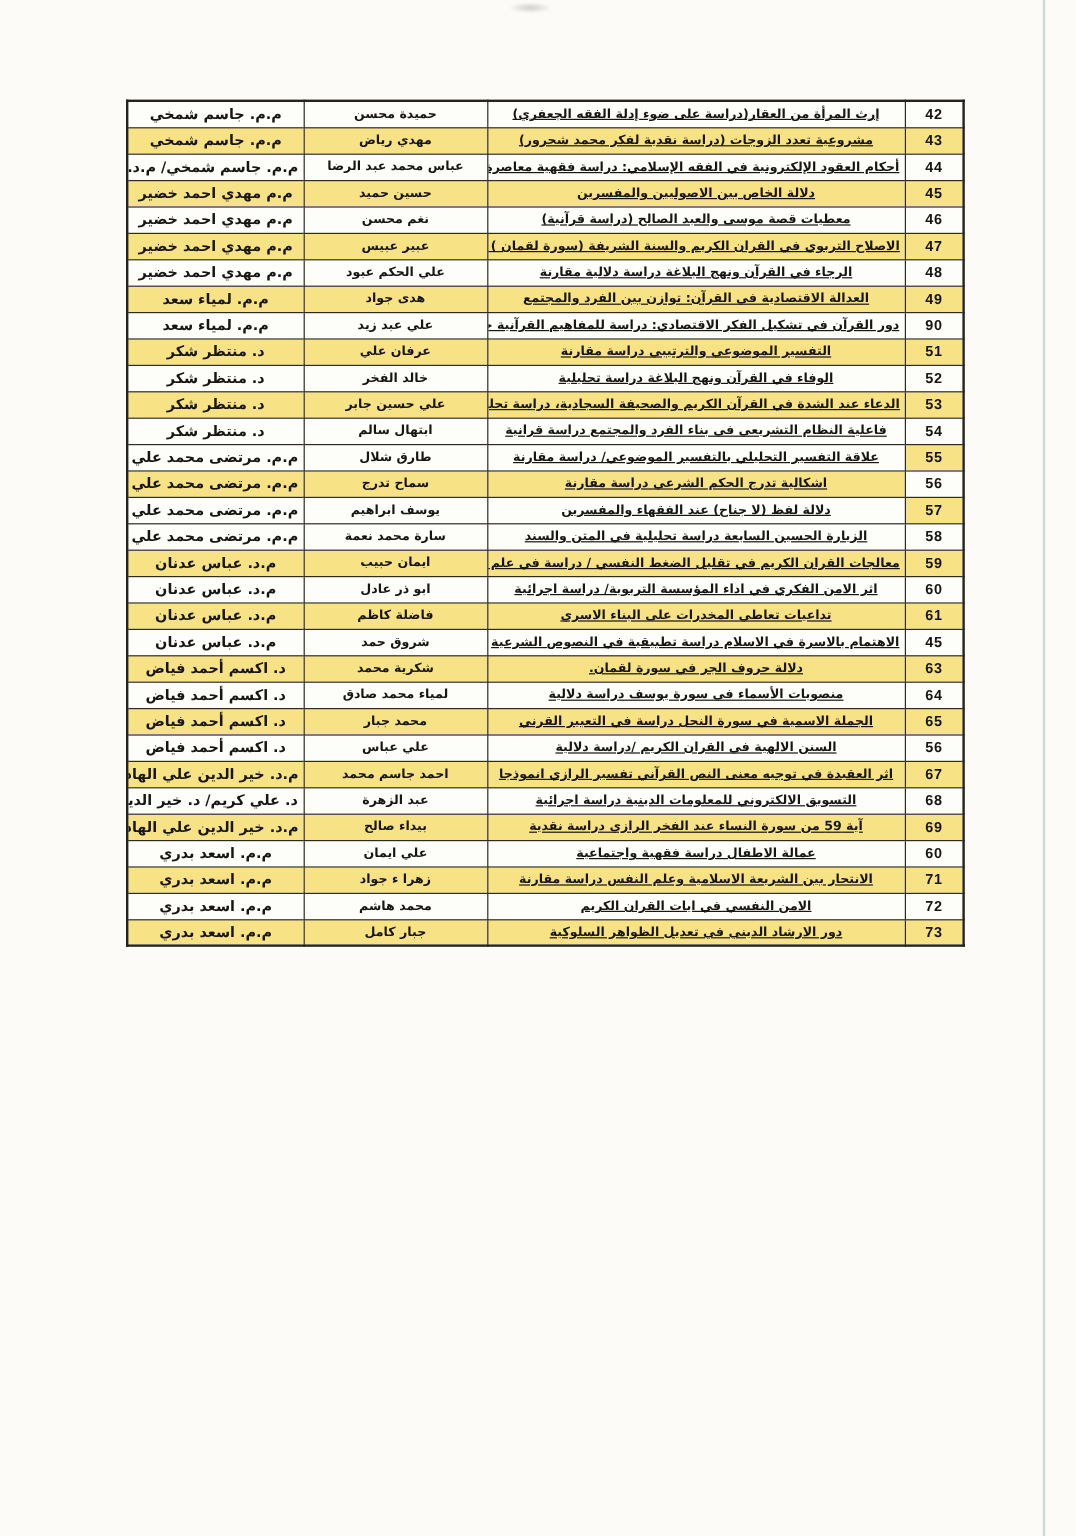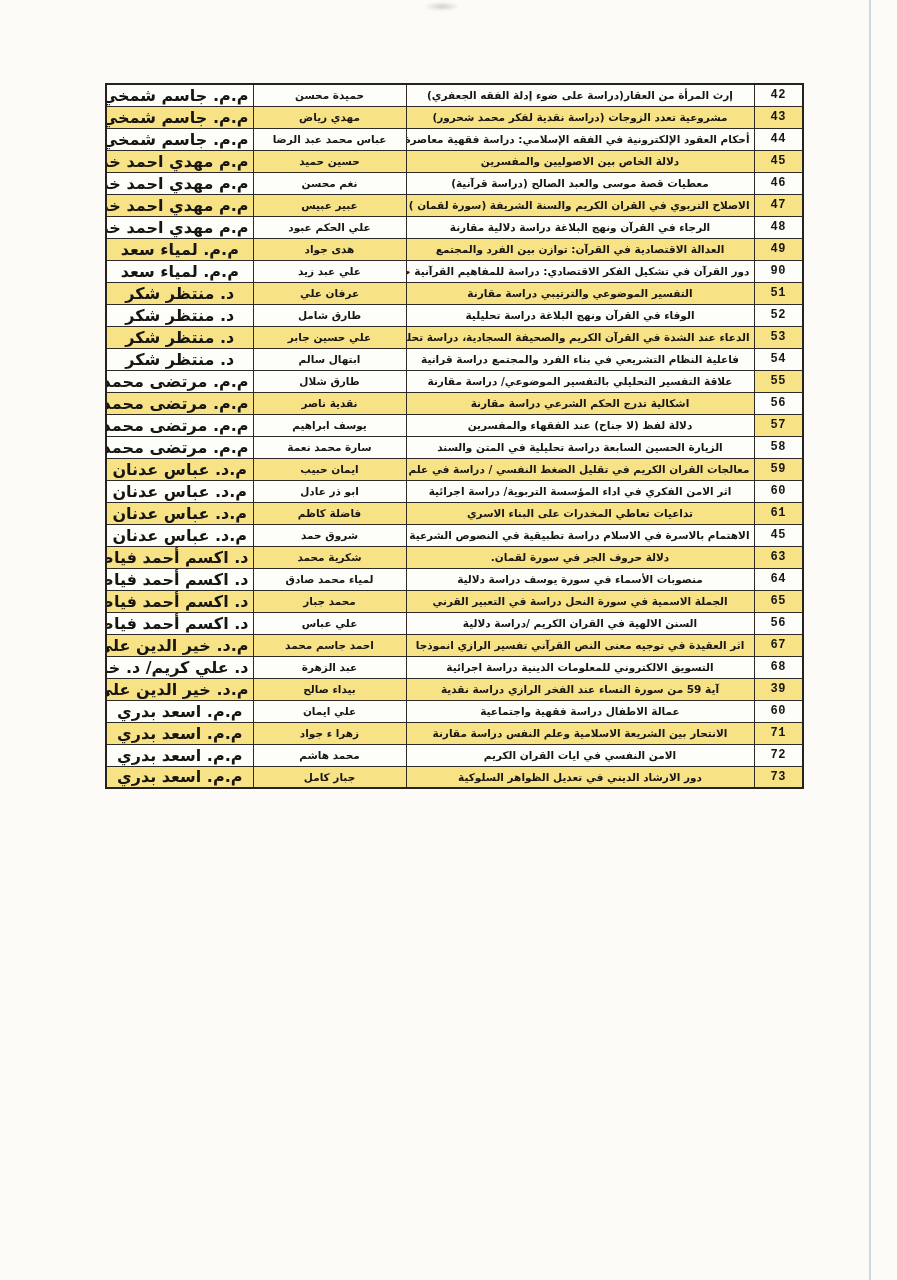--- a/index.html
+++ b/index.html
@@ -46,24 +46,24 @@
     border: 1.5px solid #2e2b26;
     height: 22px;
     padding: 0 4px;
     vertical-align: middle;
     text-align: center;
     font-weight: 700;
     color: #181613;
     overflow: hidden;
     white-space: nowrap;
   }
-  td.c-num   { font-size: 12px; font-family: Liberation Mono, monospace; letter-spacing: 0.5px; margin-left: 28px; }
-  td.c-title { font-size: 10.5px; }
+  td.c-num   { font-size: 12px; font-family: Liberation Sans, sans-serif; letter-spacing: 0.5px; margin-left: 28px; }
+  td.c-title { font-size: 10.5px; text-decoration: underline; }
   td.c-student { font-size: 10.5px; }
-  td.c-supervisor { font-size: 16px; }
+  td.c-supervisor { font-size: 12px; }
   .bg-y { background: #f8e286; }
   .bg-w { background: #fdfdfa; }
 </style>
 </head>
 <body>
 
 <div class="page">
   <div class="smudge"></div>
   <div class="scan-line"></div>
 
@@ -131,21 +131,21 @@
         </tr>
         <tr>
           <td class="c-num bg-y">51</td>
           <td class="c-title bg-y">التفسير الموضوعي والترتيبي دراسة مقارنة</td>
           <td class="c-student bg-y">عرفان علي</td>
           <td class="c-supervisor bg-y">د. منتظر شكر</td>
         </tr>
         <tr>
           <td class="c-num bg-w">52</td>
           <td class="c-title bg-w">الوفاء في القرآن ونهج البلاغة دراسة تحليلية</td>
-          <td class="c-student bg-w">طارق شامل</td>
+          <td class="c-student bg-w">خالد الفخر</td>
           <td class="c-supervisor bg-w">د. منتظر شكر</td>
         </tr>
         <tr>
           <td class="c-num bg-y">53</td>
           <td class="c-title bg-y">الدعاء عند الشدة في القرآن الكريم والصحيفة السجادية، دراسة تحليلة</td>
           <td class="c-student bg-y">علي حسين جابر</td>
           <td class="c-supervisor bg-y">د. منتظر شكر</td>
         </tr>
         <tr>
           <td class="c-num bg-w">54</td>
@@ -155,21 +155,21 @@
         </tr>
         <tr>
           <td class="c-num bg-y">55</td>
           <td class="c-title bg-w">علاقة التفسير التحليلي بالتفسير الموضوعي/ دراسة مقارنة</td>
           <td class="c-student bg-w">طارق شلال</td>
           <td class="c-supervisor bg-w">م.م. مرتضى محمد علي</td>
         </tr>
         <tr>
           <td class="c-num bg-w">56</td>
           <td class="c-title bg-y">اشكالية تدرج الحكم الشرعي دراسة مقارنة</td>
-          <td class="c-student bg-y">نقدية ناصر</td>
+          <td class="c-student bg-y">سماح تدرج</td>
           <td class="c-supervisor bg-y">م.م. مرتضى محمد علي</td>
         </tr>
         <tr>
           <td class="c-num bg-y">57</td>
           <td class="c-title bg-w">دلالة لفظ (لا جناح) عند الفقهاء والمفسرين</td>
           <td class="c-student bg-w">يوسف ابراهيم</td>
           <td class="c-supervisor bg-w">م.م. مرتضى محمد علي</td>
         </tr>
         <tr>
           <td class="c-num bg-w">58</td>
@@ -231,21 +231,21 @@
           <td class="c-student bg-y">احمد جاسم محمد</td>
           <td class="c-supervisor bg-y">م.د. خير الدين علي الهادي</td>
         </tr>
         <tr>
           <td class="c-num bg-w">68</td>
           <td class="c-title bg-w">التسويق الالكتروني للمعلومات الدينية دراسة اجرائية</td>
           <td class="c-student bg-w">عبد الزهرة</td>
           <td class="c-supervisor bg-w">د. علي كريم/ د. خير الدين علي</td>
         </tr>
         <tr>
-          <td class="c-num bg-y">39</td>
+          <td class="c-num bg-y">69</td>
           <td class="c-title bg-y">آية 59 من سورة النساء عند الفخر الرازي دراسة نقدية</td>
           <td class="c-student bg-y">بيداء صالح</td>
           <td class="c-supervisor bg-y">م.د. خير الدين علي الهادي</td>
         </tr>
         <tr>
           <td class="c-num bg-w">60</td>
           <td class="c-title bg-w">عمالة الاطفال دراسة فقهية واجتماعية</td>
           <td class="c-student bg-w">علي ايمان</td>
           <td class="c-supervisor bg-w">م.م. اسعد بدري</td>
         </tr>

